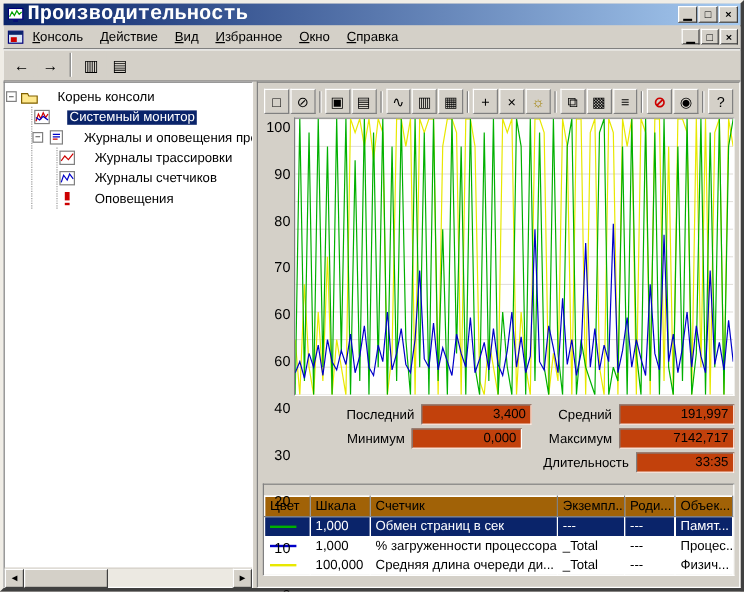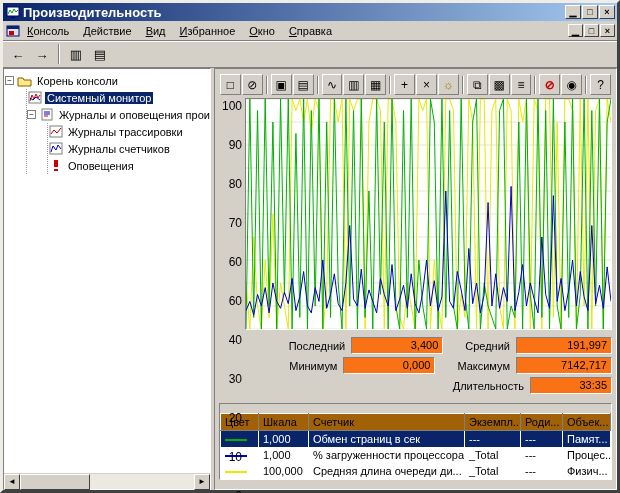--- a/index.html
+++ b/index.html
@@ -14,21 +14,21 @@
     border-right-color:#404040; border-bottom-color:#404040;
     display: flex; flex-direction: column;
   }
 
   
   .titlebar {
     height: 18px; display:flex; align-items:center; gap:3px;
     background: linear-gradient(90deg,#0a246a,#a6caf0);
     padding: 0 2px; flex: 0 0 auto;
   }
-  .title-text { color:#fff; font-weight:bold; flex:1; font-size:13px; white-space:nowrap; overflow:hidden; }
+  .title-text { color:#fff; font-weight:bold; flex:1; font-size:17px; white-space:nowrap; overflow:hidden;font-family:Liberation Mono, monospace; }
   .cap-btn {
     width:16px; height:14px; background:#d4d0c8; font-size:9px; line-height:12px;
     text-align:center; border:1px solid; border-color:#fff #404040 #404040 #fff;
     cursor:default; font-weight:bold;
   }
   .cap-btn.small { width:15px; height:13px; }
   .btn-group { display:flex; gap:1px; }
 
   
   .menubar {
@@ -60,21 +60,21 @@
   .tree { flex:1; padding:3px 1px; overflow:hidden; white-space:nowrap; }
   .splitter { width:3px; background:#d4d0c8; cursor:ew-resize; }
   .result-pane {
     flex:1; background:#d4d0c8;
     border:1px solid; border-color:#808080 #fff #fff #808080;
     display:flex; flex-direction:column; padding:2px 4px; min-width:0;
   }
 
   
   .t-row { display:flex; align-items:center; height:17px; gap:3px; cursor:default; }
-  .t-label { padding:0 2px; }
+  .t-label { padding:0 2px;margin-left:11px; }
   .t-label.selected { background:#0a246a; color:#fff; }
   .expander {
     width:9px; height:9px; background:#fff; border:1px solid #808080;
     font-size:8px; line-height:7px; text-align:center; flex:0 0 auto;
   }
   .t-icon { width:15px; height:14px; flex:0 0 auto; display:inline-flex; align-items:center; justify-content:center; }
   .t-children { margin-left:21px; border-left:1px dotted #9a9a9a; }
   .t-children2 { margin-left:20px; border-left:1px dotted #9a9a9a; }
 
   
@@ -108,21 +108,21 @@
   .chart-box {
     flex:1; background:#fff; border:1px solid; border-color:#808080 #fff #fff #808080; min-width:0;
   }
   .chart-box svg { width:100%; height:100%; display:block; }
 
   
   .stats { margin-top:7px; display:flex; flex-direction:column; gap:3px; flex:0 0 auto; }
   .stat-row { display:flex; align-items:center; justify-content:flex-end; gap:6px; height:17px; }
   .stat-label { white-space:nowrap; }
   .stat-val {
-    height:17px; background:#f97316; border:1px solid; border-color:#808080 #fff #fff #808080;
+    height:17px; background:#c2410c; border:1px solid; border-color:#808080 #fff #fff #808080;
     text-align:right; padding:1px 4px 0 2px; white-space:nowrap;
   }
   .w90 { width:92px; } .w95 { width:96px; } .w80 { width:82px; }
   .gap { width:10px; }
 
   
   .legend { margin-top:9px; width:100%; border-collapse:collapse; table-layout:fixed; background:#fff; flex:0 0 auto; }
   .legend th {
     background:#a16207; font-weight:normal; text-align:left; padding:1px 4px;
     border:1px solid; border-color:#fff #808080 #808080 #fff; height:17px;

